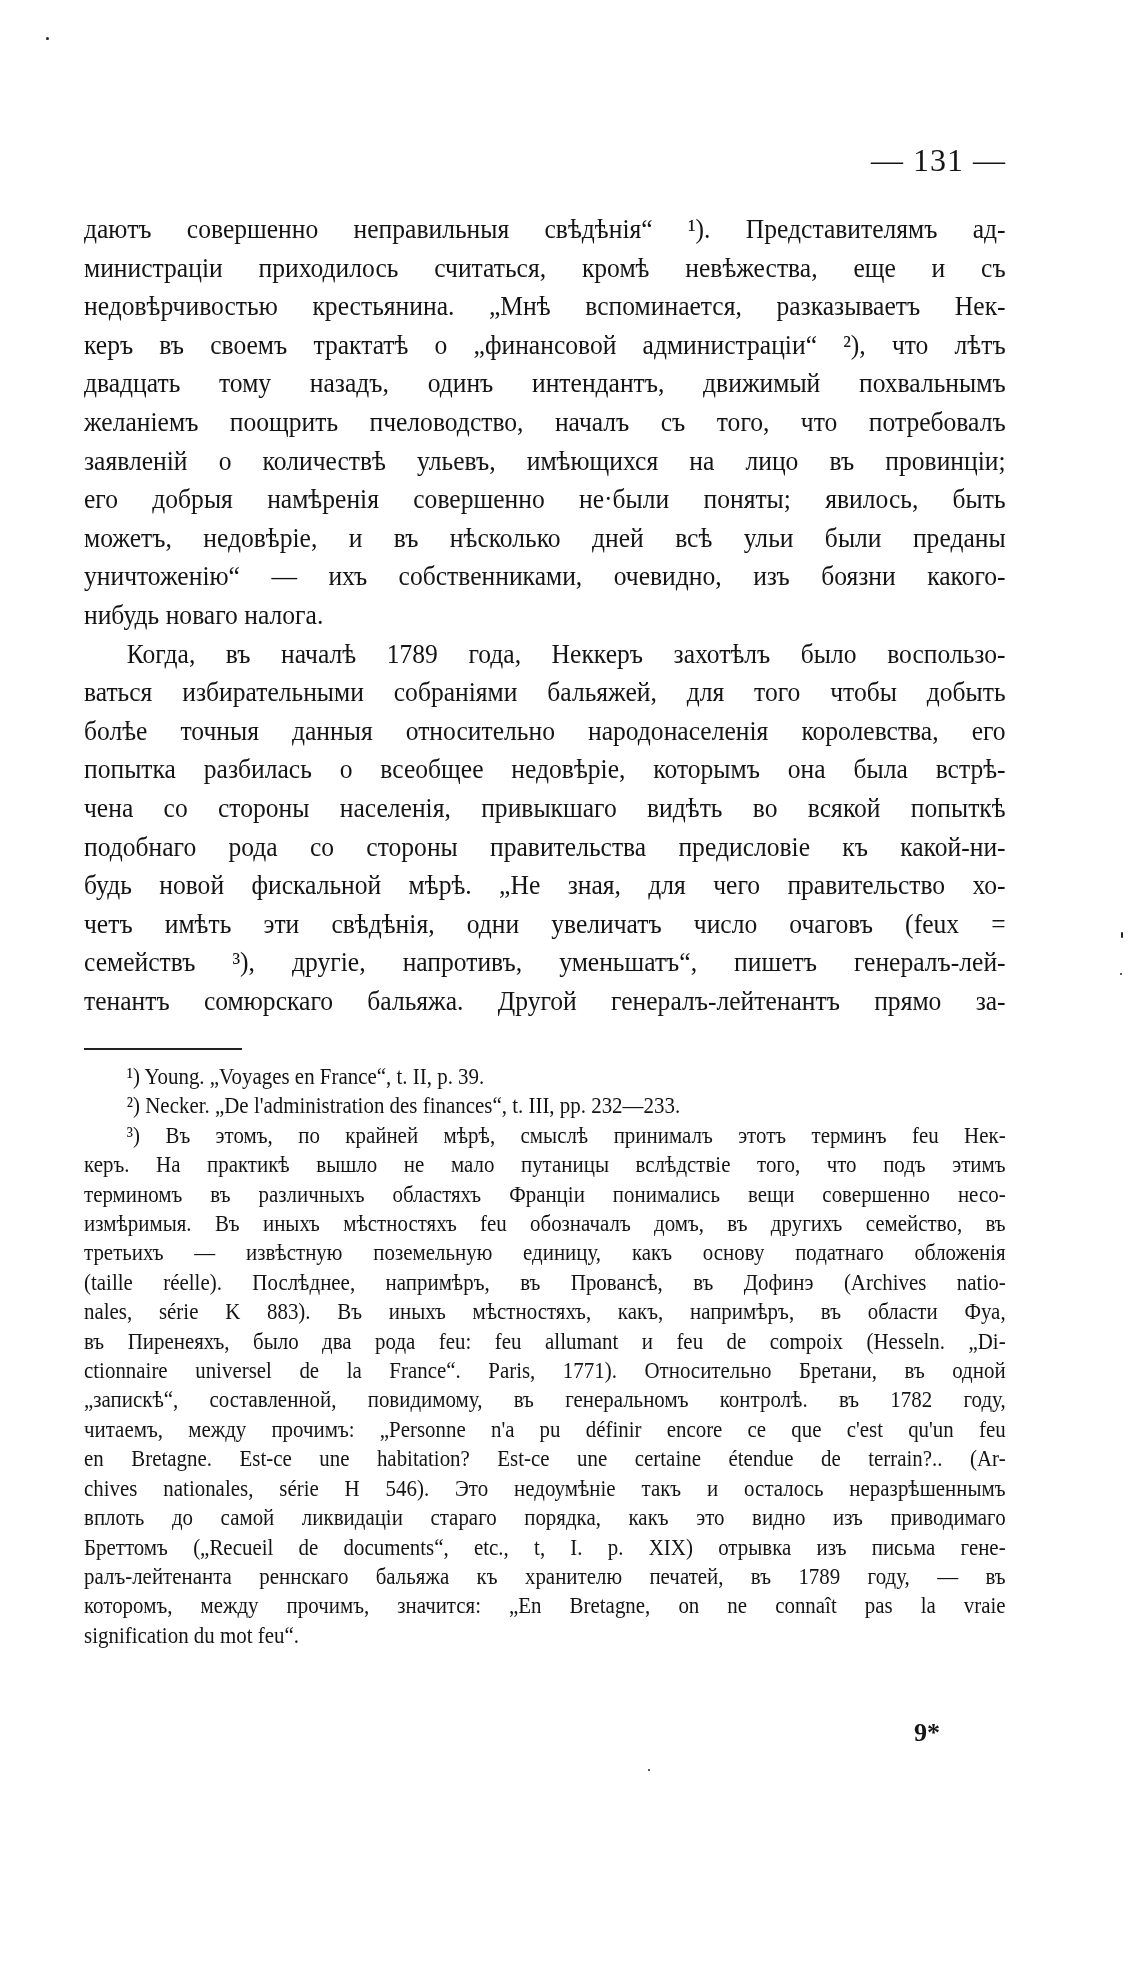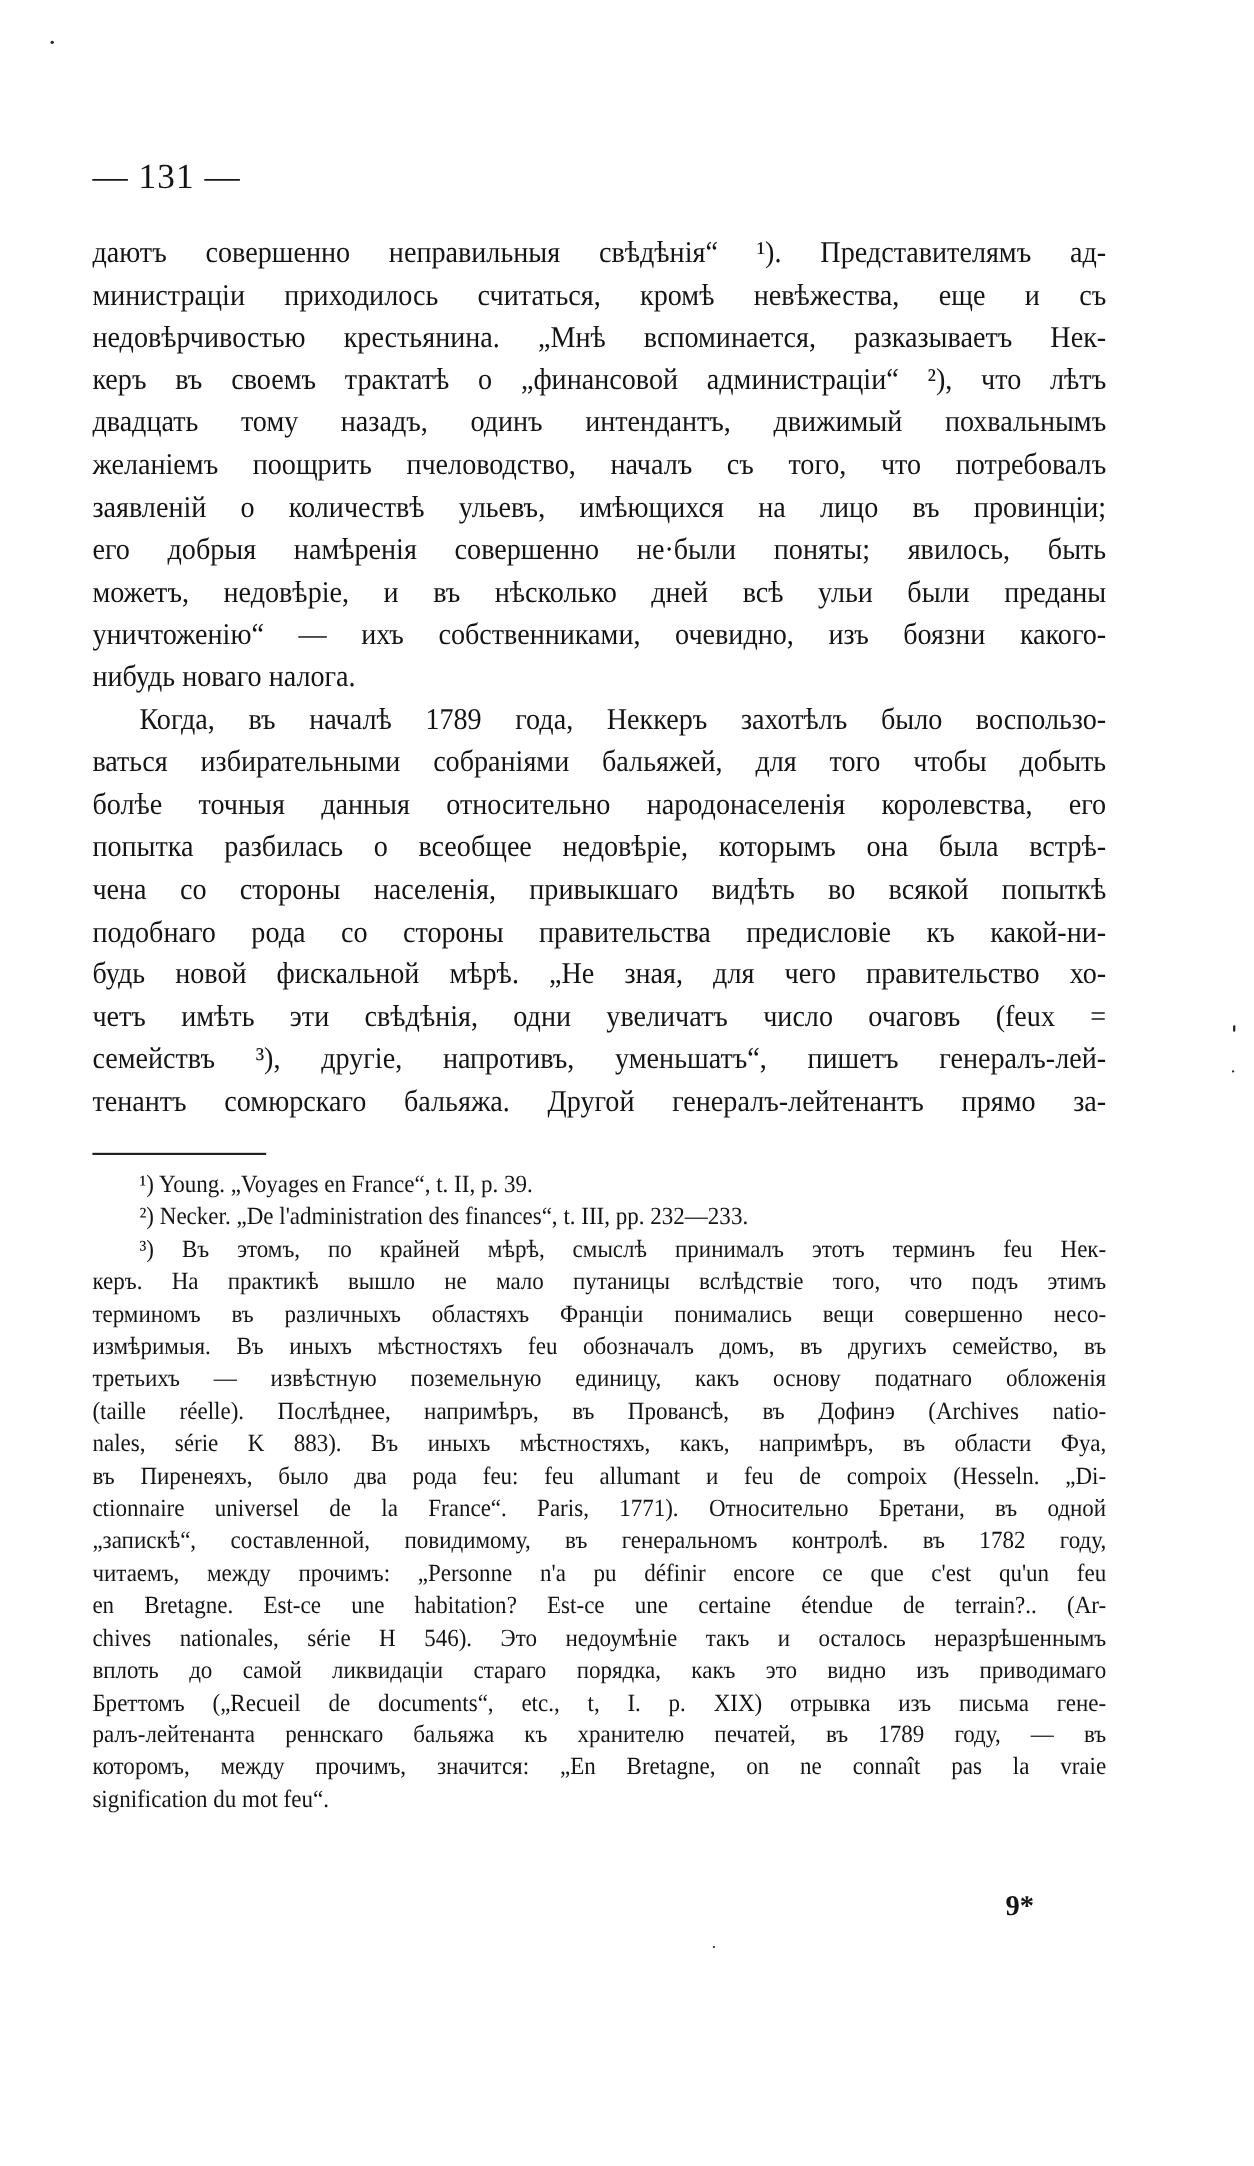--- a/index.html
+++ b/index.html
@@ -26,21 +26,21 @@
       width: 3px;
       height: 3px;
       border-radius: 50%;
       background: #222;
     }
     .page-number {
       position: absolute;
       top: 142px;
       left: 0;
       width: 922px;
-      text-align: left;
+      text-align: right;
       font-size: 32px;
       letter-spacing: 1px;
     }
     .body-text {
       position: absolute;
       top: 210px;
       left: 0;
       width: 922px;
       font-size: 27.5px;
       line-height: 38.6px;

